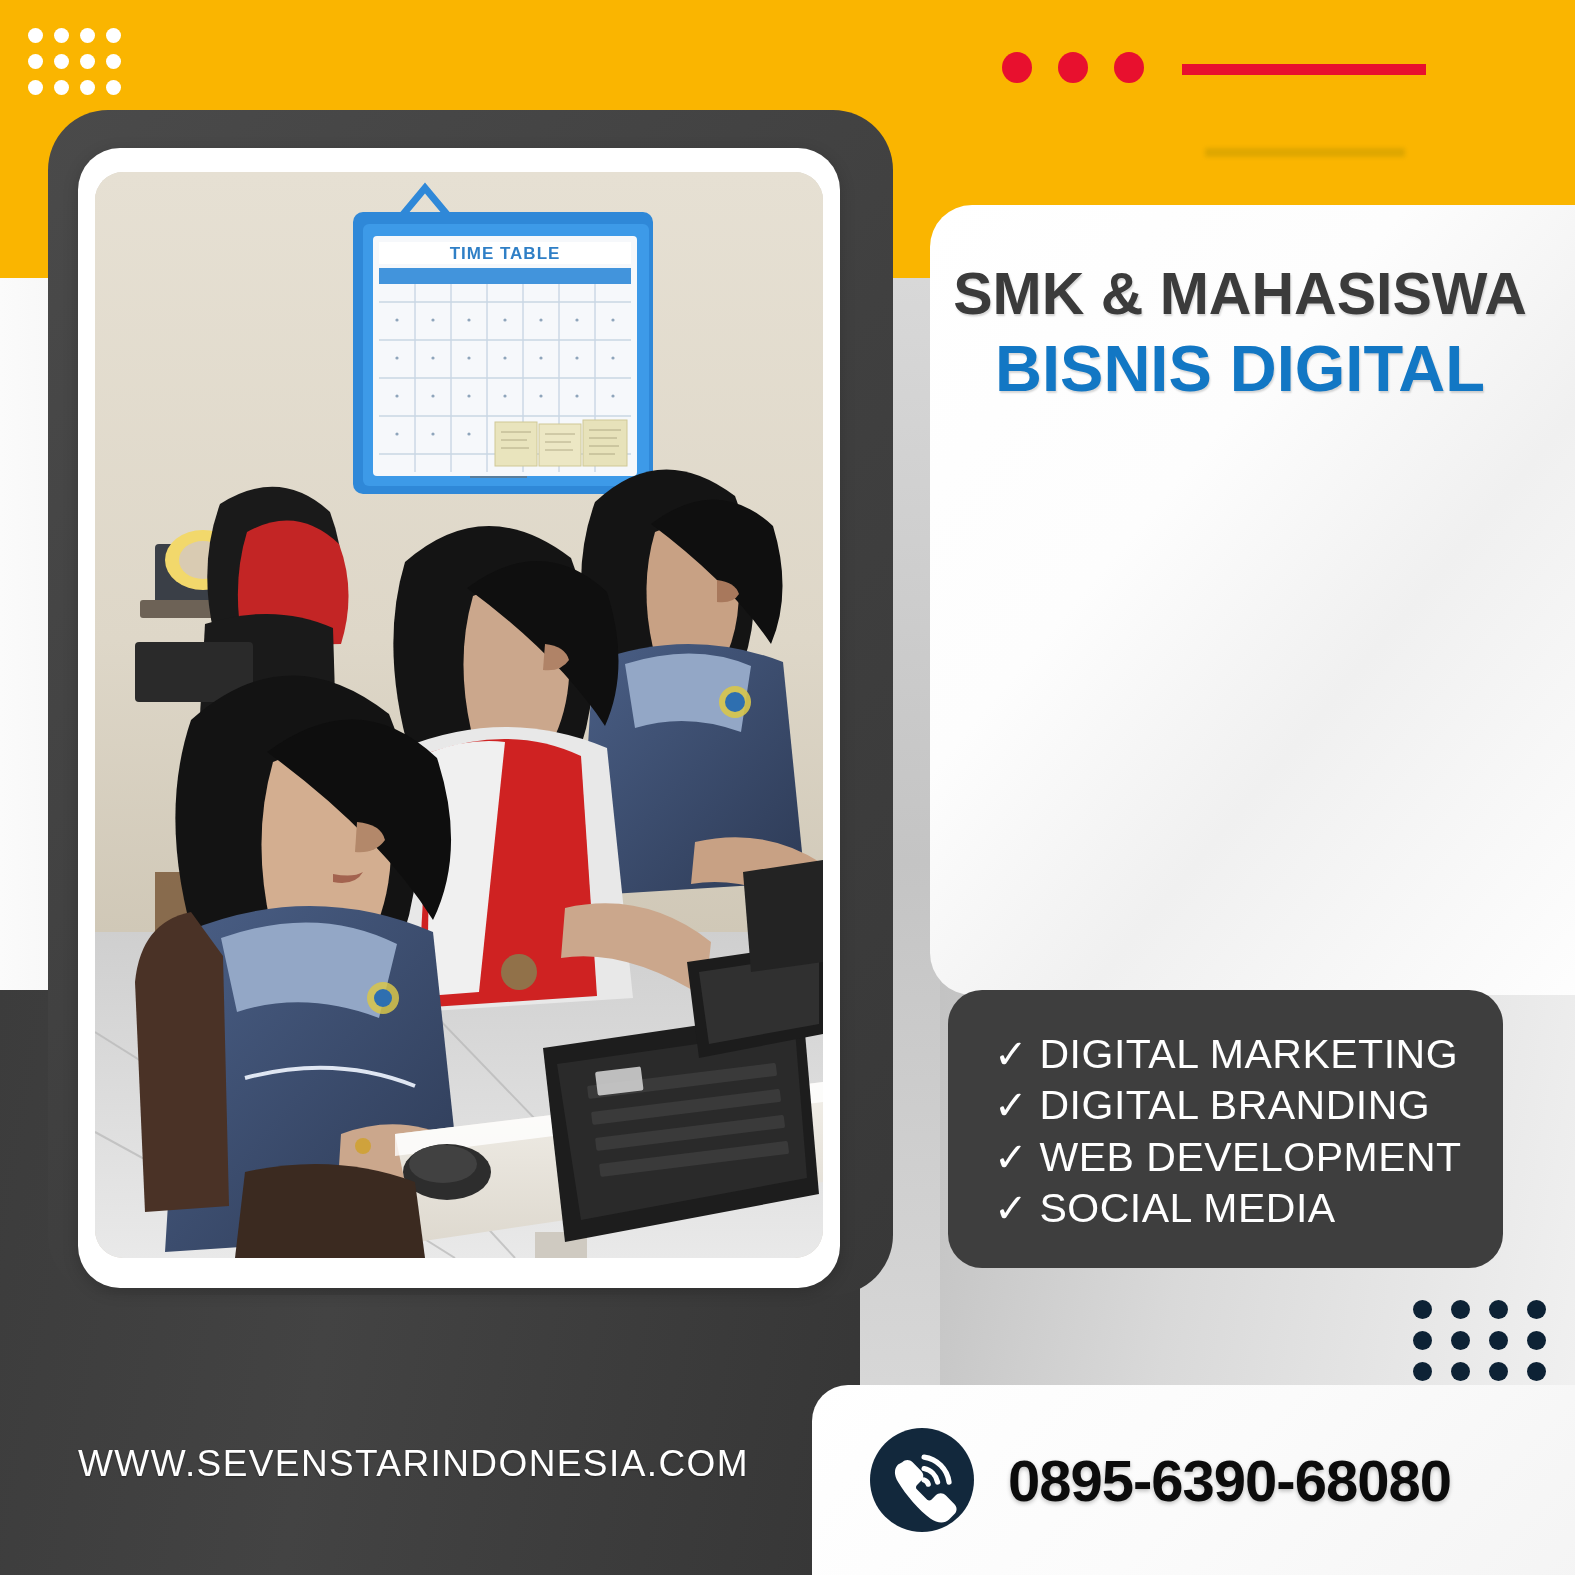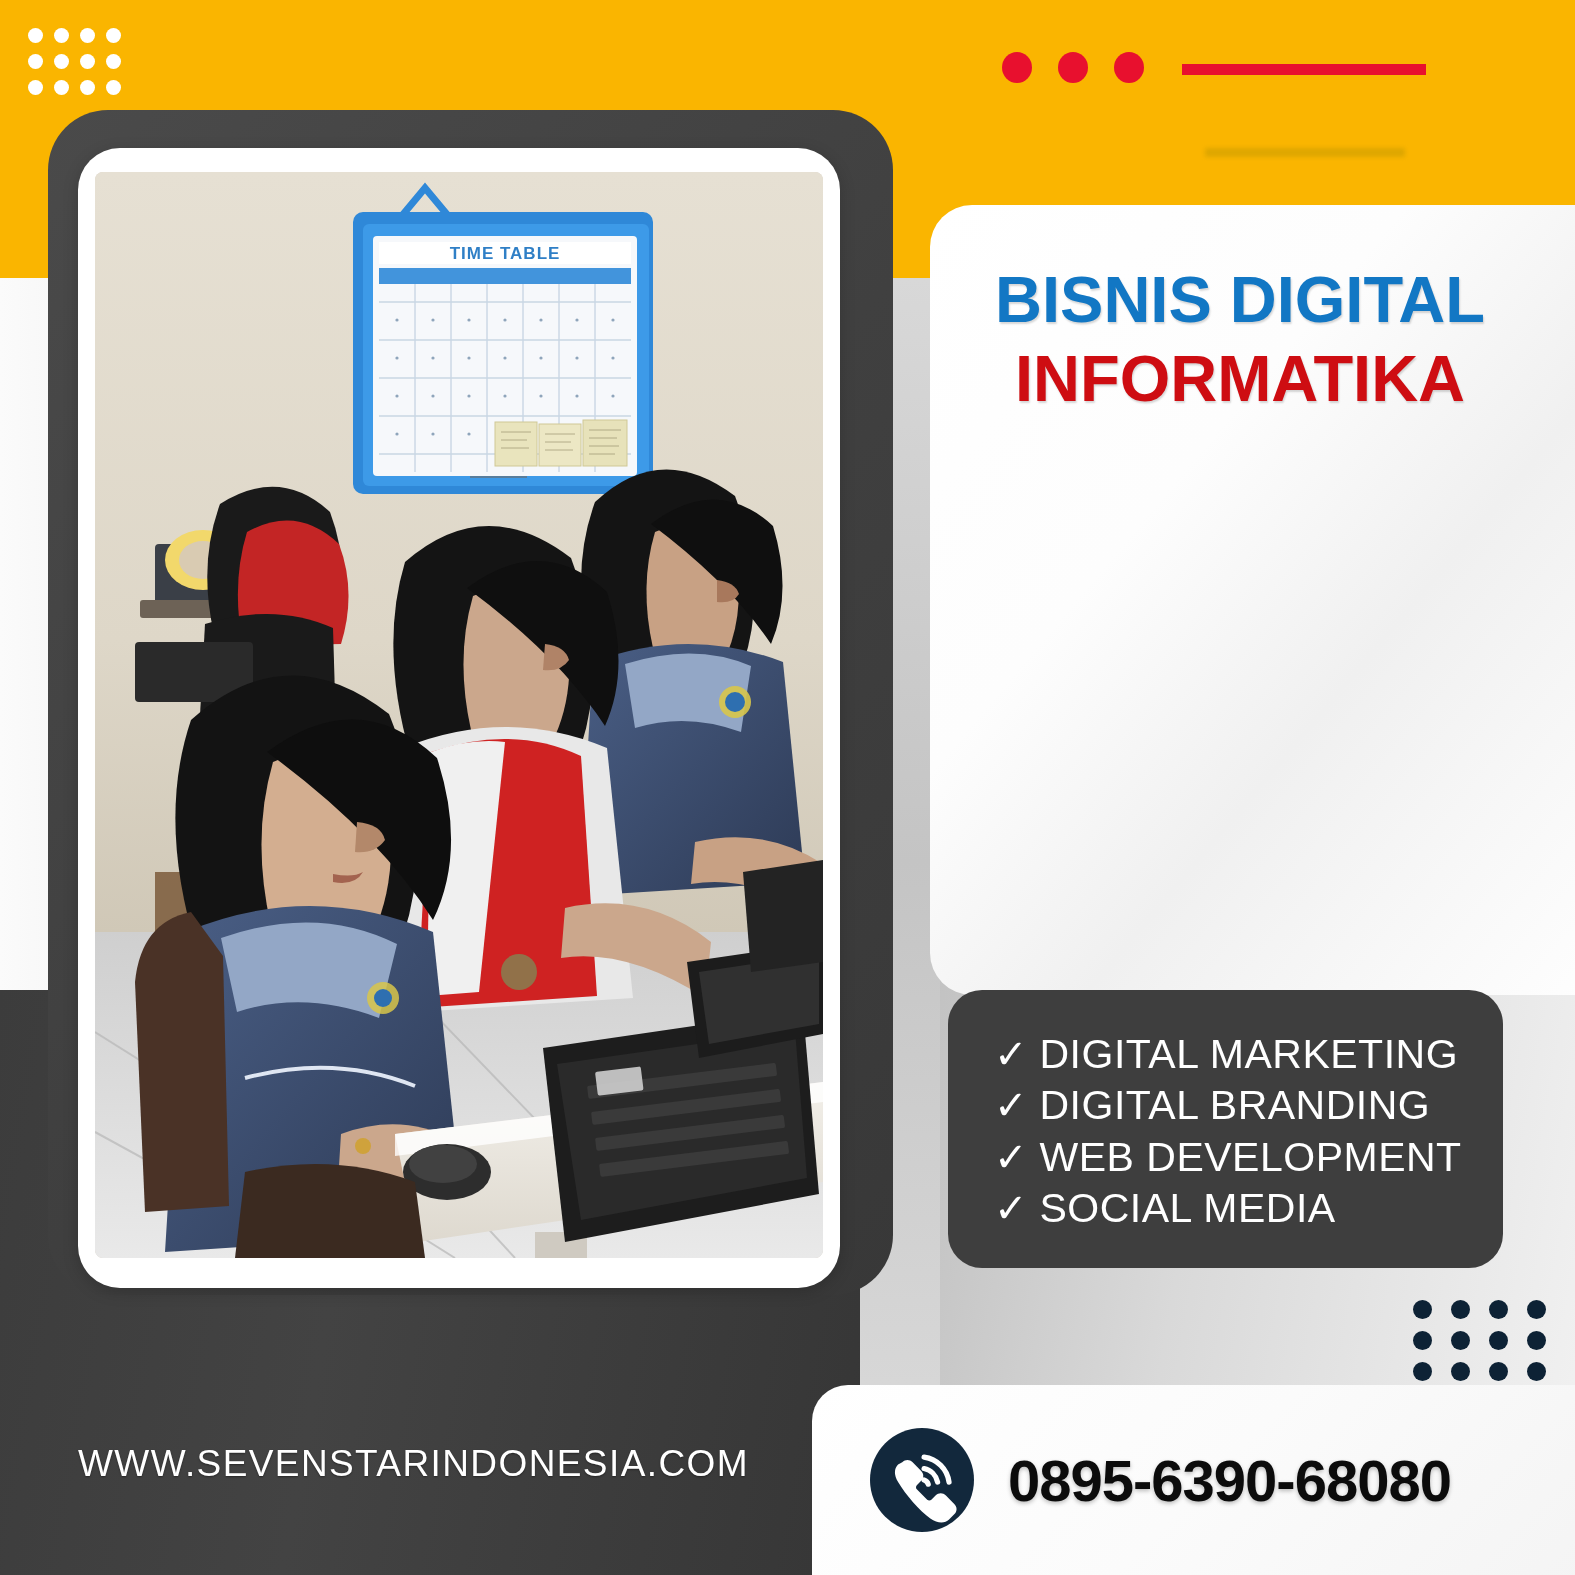--- a/index.html
+++ b/index.html
@@ -62,21 +62,21 @@
   .olive-bar{ position:absolute; left:1205px; top:148px; width:200px; height:9px; background:#D9A400; opacity:.85; filter:blur(2px); }
 
   
   .photo-frame{
     position:absolute; left:78px; top:148px; width:762px; height:1140px;
     border-radius:42px; background:#ffffff;
     box-shadow:0 4px 16px rgba(0,0,0,.18);
   }
   .photo{
     position:absolute; left:95px; top:172px; width:728px; height:1086px;
-    border-radius:8px; overflow:hidden; background:#d9d3c7;
+    border-radius:28px; overflow:hidden; background:#d9d3c7;
   }
   .photo svg{ display:block; width:100%; height:100%; }
 
   
   .headline{
     position:absolute; left:930px; top:258px; width:620px;
     text-align:center;
   }
   .h-program{
     font-size:93px; font-weight:bold; color:#3f3f3f; letter-spacing:1px;
@@ -357,22 +357,22 @@
     </g>
 
     <g>
       <path d="M96 740 q-50 10 -56 70 l10 230 l84 -6 l-6 -250z" fill="#4a3226"></path>
       <path d="M150 1000 q90 -20 170 10 l10 76 l-190 0z" fill="#3b2a20"></path>
     </g>
   </svg>
 </div>
 
 <div class="headline">
+  <div class="h-smk">SMK &amp; MAHASISWA</div>
   <div class="h-bisnis">BISNIS DIGITAL</div>
-  <div class="h-informatika">INFORMATIKA</div>
 </div>
 
 <div class="services-box">
   <div class="svc-row">
     <span class="svc-check">✓</span>
     <span class="svc-label">DIGITAL MARKETING</span>
   </div>
   <div class="svc-row">
     <span class="svc-check">✓</span>
     <span class="svc-label">DIGITAL BRANDING</span>

